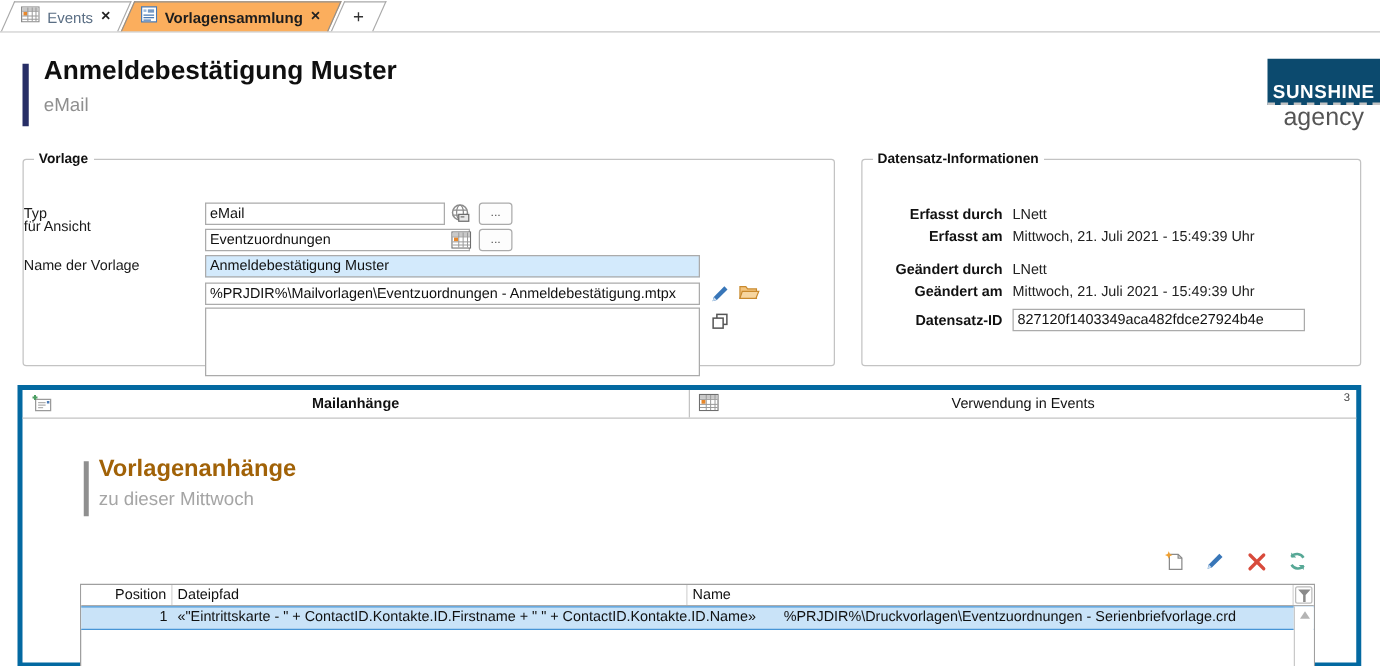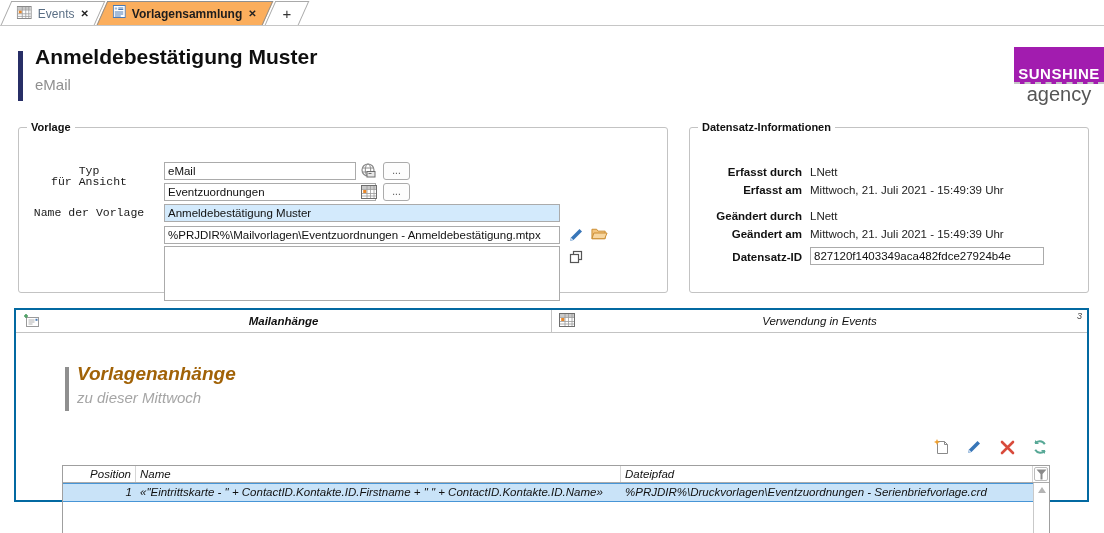--- a/index.html
+++ b/index.html
@@ -18,43 +18,43 @@
   .tab-close { font-size:10px; color:#222; font-weight:bold; cursor:pointer; line-height:1; }
   .tab-new { width:34px; }
   .tab-new .tab-inner { justify-content:center; padding:0; }
   .tab-new-label { font-size:15px; color:#333; line-height:1; }
 
   
   .accent-bar { position:absolute; left:18px; top:51px; width:5px; height:50px; background:#272e66; }
   .page-title { position:absolute; left:35px; top:45px; font-size:21px; font-weight:bold; color:#0f0f0f; }
   .page-subtitle { position:absolute; left:35px; top:76px; font-size:15px; color:#8f8f8f; }
   .logo { position:absolute; left:1014px; top:47px; width:90px; text-align:center; }
-  .logo-top { background:#a21caf; height:37px; display:flex; align-items:flex-end; justify-content:center; border-bottom:2px dashed #c4c4c4;text-align:right; }
+  .logo-top { background:#0c4a6e; height:37px; display:flex; align-items:flex-end; justify-content:center; border-bottom:2px dashed #c4c4c4;text-align:right; }
   .logo-line1 { color:#fff; font-size:15px; font-weight:bold; letter-spacing:0.5px; line-height:1.1; }
   .logo-line2 { color:#555; font-size:20px; line-height:1.0; margin-top:0px; }
 
   
   fieldset { position:absolute; margin:0; padding:0; border:1px solid #c3c3c3; border-radius:3px; background:#fff; }
   legend { margin-left:8px; padding:0 4px; font-size:11px; font-weight:bold; color:#111; }
   .fs-vorlage { left:18px; top:121px; width:650px; height:172px; }
   .fs-datensatz { left:689px; top:121px; width:400px; height:172px; }
 
-  .frm-label { position:absolute; left:0; width:140px; text-align:center; font-size:11.5px; line-height:18px; color:#1a1a1a;font-family:Liberation Mono, monospace; }
+  .frm-label { position:absolute; left:0; width:140px; text-align:left; font-size:11.5px; line-height:18px; color:#1a1a1a; }
   .frm-input { position:absolute; height:18px; border:1px solid #ababab; background:#fff; font-family:"Liberation Sans", sans-serif; font-size:11.5px; padding:0 3px; color:#111; }
   .frm-input.hl { background:#d3eafc; }
   .browse-btn { position:absolute; width:27px; height:18px; border:1px solid #ababab; border-radius:3px; background:#fdfdfd; font-size:10px; color:#555; line-height:14px; text-align:center; cursor:pointer; }
   .mini-icon { position:absolute; width:17px; height:17px; display:flex; align-items:center; justify-content:center; }
   .frm-textarea { position:absolute; border:1px solid #ababab; background:#fff; resize:none; font-family:"Liberation Sans", sans-serif; font-size:11.5px; }
 
   .ds-label { position:absolute; left:0; width:112px; text-align:right; font-size:11.5px; font-weight:bold; color:#111; line-height:16px; }
   .ds-value { position:absolute; left:120px; font-size:11.5px; color:#222; line-height:16px; white-space:nowrap; }
   .ds-id-input { position:absolute; left:120px; width:234px; height:18px; border:1px solid #ababab; font-family:"Liberation Sans", sans-serif; font-size:11.5px; padding:0 3px; color:#111; background:#fff; }
 
   
-  .panel { position:absolute; left:14px; top:308px; width:1075px; height:194px; border:2px solid #0369a1; background:#fff;font-style:italic; }
+  .panel { position:absolute; left:14px; top:308px; width:1075px; height:226px; border:4px solid #0369a1; background:#fff; }
   .subtabs { position:absolute; left:0; top:0; width:100%; height:23px; display:flex; border-bottom:1px solid #c3c3c3; }
   .subtab { position:relative; flex:1; display:flex; align-items:center; }
   .subtab + .subtab { border-left:1px solid #c3c3c3; }
   .subtab-icon { position:absolute; left:7px; top:3px; }
   .subtab-label { width:100%; text-align:center; font-size:11.5px; color:#111; }
   .subtab.bold .subtab-label { font-weight:bold; }
   .subtab-count { position:absolute; right:5px; top:1px; font-size:9px; color:#444; }
 
   .sec-bar { position:absolute; left:49px; top:57px; width:4px; height:44px; background:#8f8f8f; }
   .sec-title { position:absolute; left:61px; top:53px; font-size:19px; font-weight:bold; color:#a16207; }
@@ -260,22 +260,22 @@
             <path d="M3 1v4h4z" fill="#57a896"></path>
             <path d="M3.2 10.8 A6 6 0 0 0 13 11.6" fill="none" stroke="#57a896" stroke-width="2"></path>
             <path d="M13 15v-4h-4z" fill="#57a896"></path>
           </svg>
       </span>
     </div>
 
     <div class="grid">
       <div class="grid-header">
         <div class="gh-cell gh-pos">Position</div>
+        <div class="gh-cell gh-path">Dateipfad</div>
         <div class="gh-cell gh-name">Name</div>
-        <div class="gh-cell gh-path">Dateipfad</div>
         <div class="gh-cell gh-filter">
           <span class="filter-btn">
             <svg width="11" height="11" viewBox="0 0 11 11">
                 <path d="M0.5 0.5 L10.5 0.5 L6.5 5 L6.5 10.5 L4.5 10.5 L4.5 5 Z" fill="#8a8a8a"></path>
               </svg>
           </span>
         </div>
       </div>
       <div class="grid-row">
         <div class="gr-cell gr-pos">1</div>

